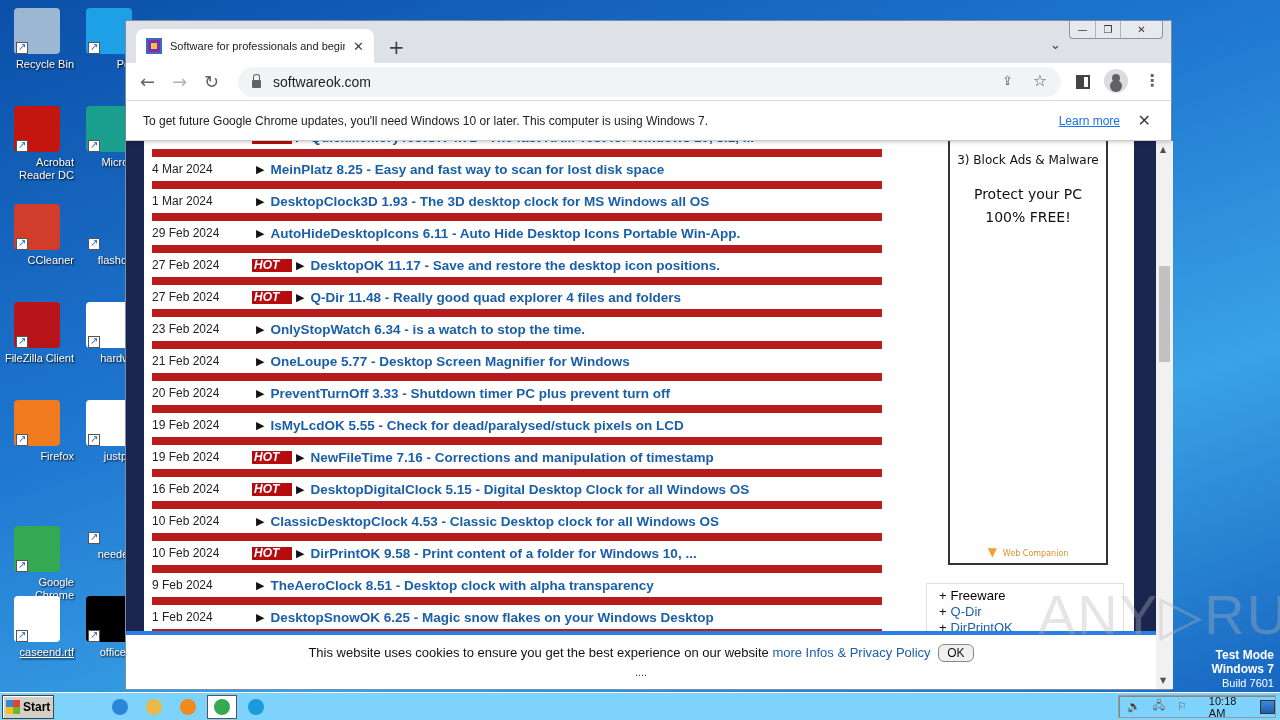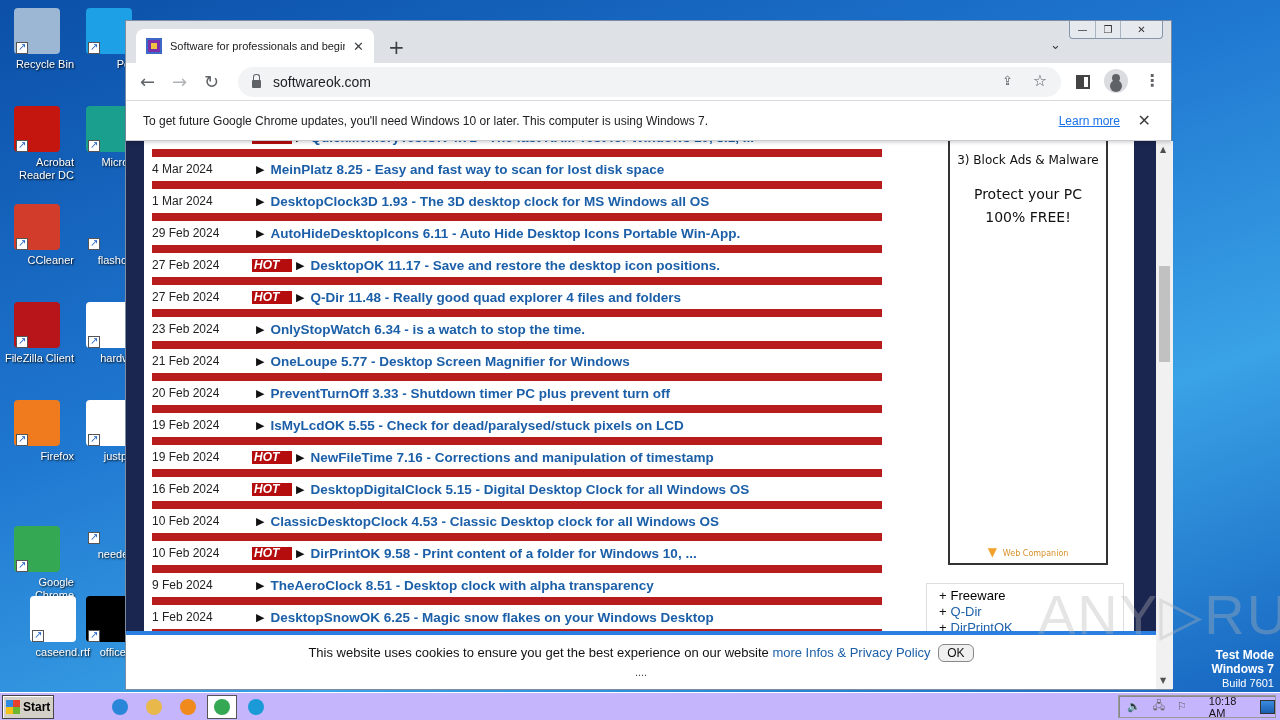--- a/index.html
+++ b/index.html
@@ -73,21 +73,21 @@
 
   .scrollbar { position: absolute; left: 1030px; top: 120px; width: 17px; height: 548px; background: #f1f1f1; }
   .scrollbar .up { position: absolute; top: 4px; left: 4px; font-size: 8px; color: #505050; }
   .scrollbar .down { position: absolute; bottom: 4px; left: 4px; font-size: 8px; color: #505050; }
   .scrollbar .thumb { position: absolute; top: 125px; left: 3px; width: 11px; height: 96px; background: #c1c1c1; }
 
   .watermark { position: absolute; left: 1038px; top: 582px; font-size: 56px; font-family: "Liberation Sans", sans-serif; color: rgba(180,180,180,0.35); letter-spacing: 2px; }
   .testmode { position: absolute; right: 6px; top: 648px; text-align: right; color: #fff; font-family: "Liberation Sans", sans-serif; font-size: 11px; line-height: 14px; }
   .testmode b { font-size: 12px; }
 
-  .taskbar { position: absolute; left: 0; top: 692px; width: 1280px; height: 28px; background: #c4b5fd; border-top: 1px solid #fff; display: flex; align-items: center; gap: 37px; }
+  .taskbar { position: absolute; left: 0; top: 692px; width: 1280px; height: 28px; background: #7dd3fc; border-top: 1px solid #fff; display: flex; align-items: center; gap: 37px; }
   .start { margin-left: 2px; height: 24px; width: 52px; border: 1px solid #444; background: #d4d0c8; display: flex; align-items: center; padding-left: 3px; font-weight: bold; font-size: 12px; font-family: "Liberation Sans", sans-serif; box-shadow: inset 1px 1px #fff; }
   .start .flag { width: 14px; height: 14px; margin-right: 3px; background: conic-gradient(#e8412c 0 25%, #6bb830 0 50%, #f8c017 0 75%, #2f8be0 0); }
   .tb-app { width: 30px; height: 24px; margin-left: 4px; display: flex; align-items: center; justify-content: center; }
   .tb-app.active { border: 1px solid #555; background: #fff; }
   .tb-app .i { width: 16px; height: 16px; border-radius: 50%; }
   .tray { position: absolute; right: 4px; top: 2px; height: 23px; width: 158px; border: 1px solid #999; box-shadow: inset 1px 1px #888; display: flex; align-items: center; padding-left: 8px; font-size: 11px; font-family: "Liberation Sans", sans-serif; color: #111; }
   .tray span { margin-right: 12px; color: #666; }
   .tray .clock { margin-left: 10px; margin-right: 8px; color: #111; }
   .tray .showdesk { width: 16px; height: 14px; background: linear-gradient(#3a8be0, #1a5fb0); border: 1px solid #333; }
 </style>
@@ -160,21 +160,21 @@
         <span class="sc"></span>
       </div>
       <div>Google Chrome</div>
     </div>
     <div class="desk-icon" style="left: 72px; top: 498px;">
       <div class="ico" style="background: transparent;">
         <span class="sc"></span>
       </div>
       <div>neededse</div>
     </div>
-    <div class="desk-icon" style="left: 16px; top: 596px;">
+    <div class="desk-icon" style="left: 0px; top: 596px; text-decoration: underline;">
       <div class="ico" style="background: rgb(255, 255, 255);">
         <span class="sc"></span>
       </div>
       <div>caseend.rtf</div>
     </div>
     <div class="desk-icon" style="left: 72px; top: 596px;">
       <div class="ico" style="background: rgb(0, 0, 0);">
         <span class="sc"></span>
       </div>
       <div>officerisla</div>

